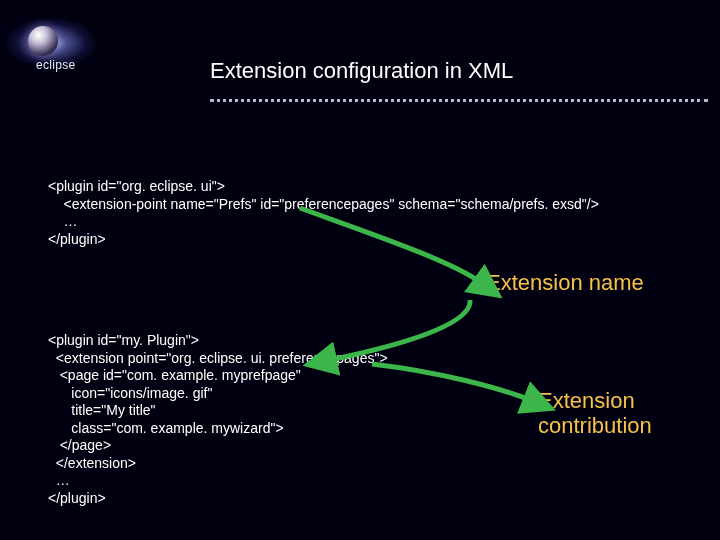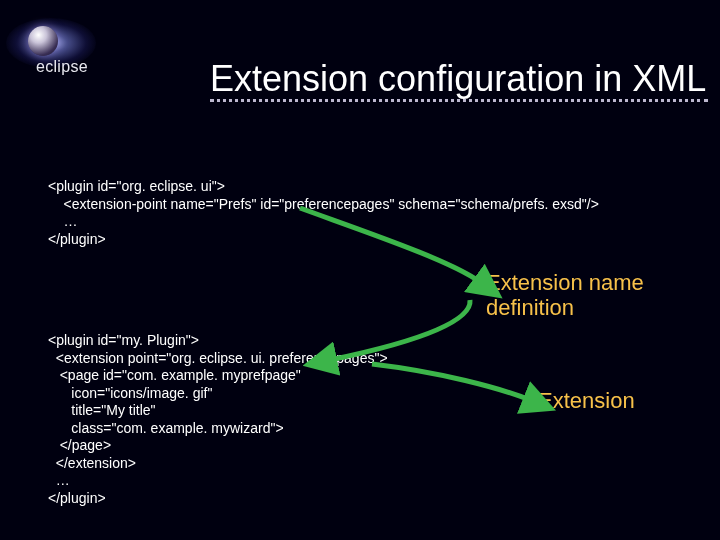--- a/index.html
+++ b/index.html
@@ -39,31 +39,31 @@
     border-radius: 50%;
     background: radial-gradient(circle at 35% 30%, #fff 0%, #c9c3d8 28%, #3a2f55 70%, #140f25 100%);
     left: 22px;
     top: 12px;
     box-shadow: 0 0 10px rgba(180,160,255,0.5);
   }
   .brand {
     position: absolute;
     left: 30px;
     top: 44px;
-    font-size: 16px;
+    font-size: 12px;
     letter-spacing: 0.3px;
     color: #e8e8f0;
   }
   .title {
     position: absolute;
     top: 58px;
     right: 18px;
     left: 210px;
     text-align: left;
-    font-size: 36px;
+    font-size: 22px;
     color: #fff;
     white-space: nowrap;
   }
   .dotline {
     position: absolute;
     top: 99px;
     left: 210px;
     right: 12px;
     height: 0;
     border-top: 3px dotted #bdb8d0;
@@ -108,36 +108,36 @@
 <div class="title">Extension configuration in XML</div>
 <div class="dotline"></div>
 
 <div class="code code1"><span>&lt;plugin id="org. eclipse. ui"&gt;</span>
 <span>    &lt;</span><span class="underline">extension-point</span><span> name="Prefs" </span><span class="underline">id="preferencepages"</span><span> schema="schema/prefs. exsd"/&gt;</span>
 <span>    …</span>
 <span>&lt;/plugin&gt;</span></div>
 
 <div class="label label1">
   <span>Extension name</span><br>
-  <span>definition</span>
 </div>
 
 <div class="code code2"><span>&lt;plugin id="my. Plugin"&gt;</span>
 <span>  &lt;</span><span class="underline">extension</span><span> point="org. eclipse. ui. </span><span class="underline">preferencepages</span><span>"&gt;</span>
 <span>   &lt;page id="com. example. myprefpage"</span>
 <span>      icon="icons/image. gif"</span>
 <span>      title="My title"</span>
 <span>      class="com. example. mywizard"&gt;</span>
 <span>   &lt;/page&gt;</span>
 <span>  &lt;/extension&gt;</span>
 <span>  …</span>
 <span>&lt;/plugin&gt;</span></div>
 
 <div class="label label2">
   <span>Extension</span><br>
+  <span>contribution</span>
 </div>
 
 <svg class="arrows" viewBox="0 0 720 540">
   <defs>
     <marker id="ah" viewBox="0 0 10 10" refX="2" refY="5" markerWidth="7" markerHeight="7" orient="auto-start-reverse">
       <path d="M0,0 L10,5 L0,10 z" fill="#3cb54a"></path>
     </marker>
   </defs>
   <path d="M300,208 C360,230 450,260 480,282" stroke="#3cb54a" stroke-width="5" fill="none" marker-end="url(#ah)"></path>
   <path d="M372,364 C440,372 500,388 530,400" stroke="#3cb54a" stroke-width="5" fill="none" marker-end="url(#ah)"></path>

